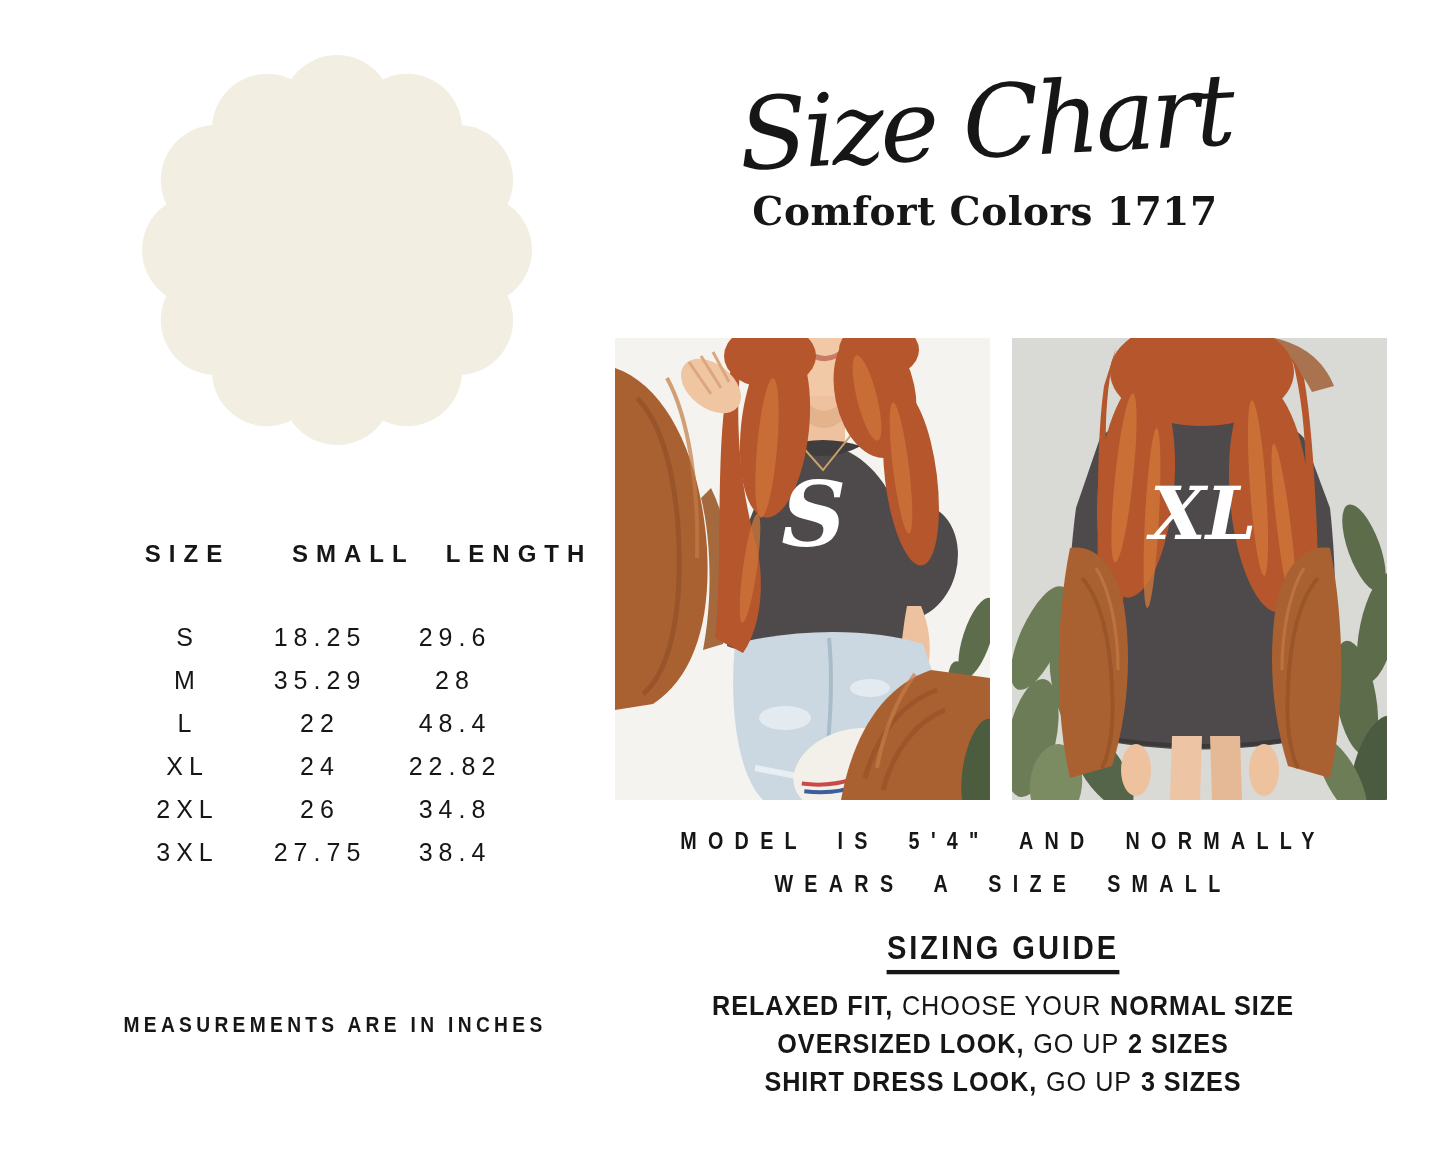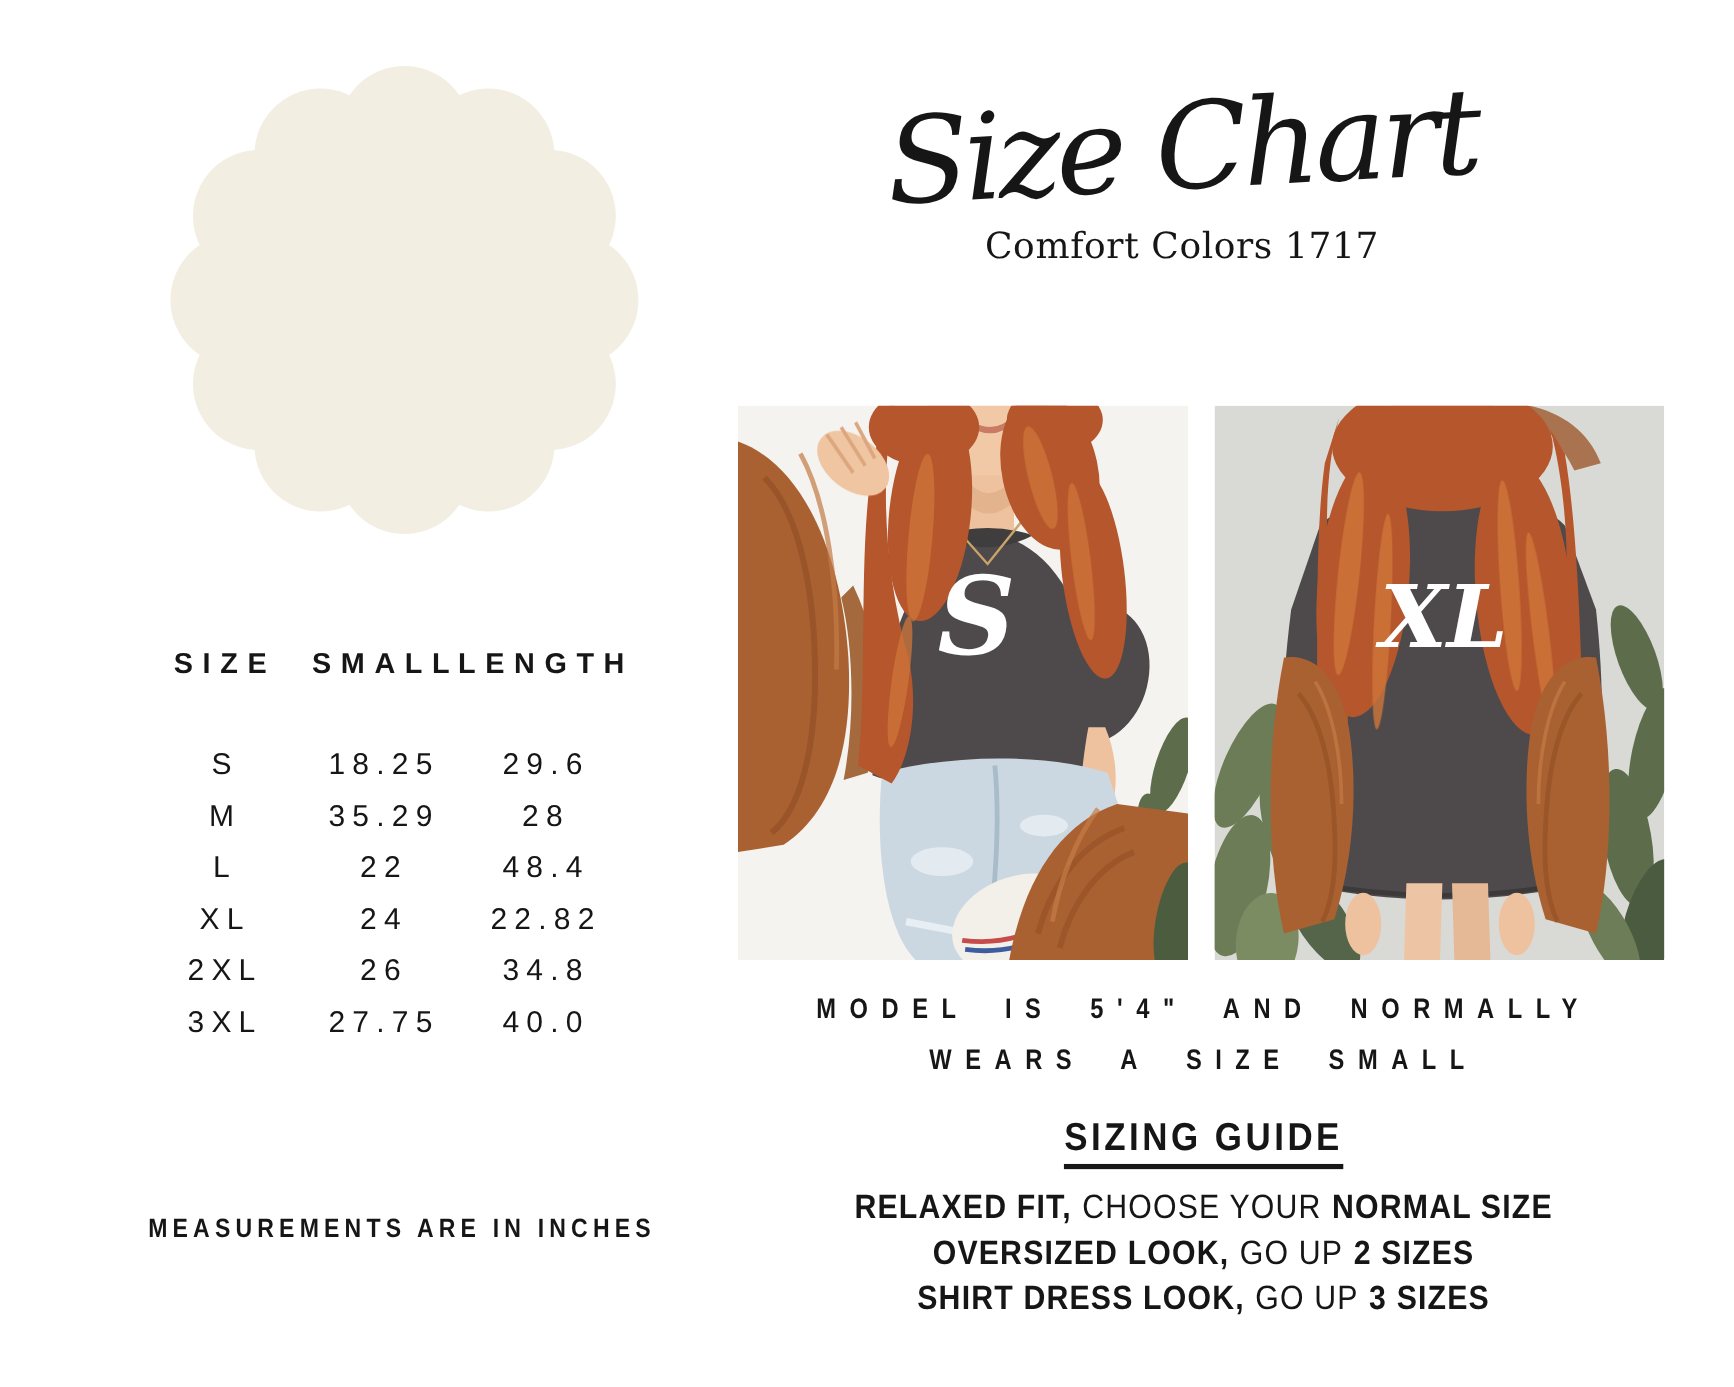--- a/index.html
+++ b/index.html
@@ -9,27 +9,27 @@
   }
   
   .flower{position:absolute;left:140px;top:55px;width:395px;height:390px;}
   
   .title-wrap{position:absolute;left:690px;top:58px;width:590px;text-align:center;}
   .title-script{
     font-family:"DejaVu Serif",serif;font-style:italic;font-weight:normal;
     font-size:100px;line-height:1.3;letter-spacing:-4px;transform:rotate(-3deg);
   }
   .title-sub{
-    font-family:"DejaVu Serif",serif;font-weight:normal;font-size:30px;
+    font-family:"DejaVu Serif",serif;font-weight:bold;font-size:39px;
     margin-top:0px;letter-spacing:0.5px;
   }
   
   .size-table{position:absolute;left:115px;top:540px;width:415px;}
   .st-head,.st-row{display:grid;grid-template-columns:145px 120px 150px;text-align:center;}
-  .st-head{font-weight:bold;font-size:24px;letter-spacing:8px;line-height:28px;}
+  .st-head{font-weight:bold;font-size:24px;letter-spacing:8px;line-height:28px;gap:32px;}
   .st-rows{margin-top:56px;display:grid;row-gap:17px;}
   .st-row{font-size:25px;letter-spacing:6px;line-height:26px;font-weight:normal;}
   .measure-note{
     position:absolute;left:95px;top:1012px;width:480px;text-align:center;
     font-weight:bold;font-size:20px;letter-spacing:4.5px;transform:scale(0.96,1.1);transform-origin:center top;
   }
   
   .photo{position:absolute;top:338px;width:375px;height:462px;overflow:hidden;margin:0;padding:0;}
   .photo-s{left:615px;}
   .photo-xl{left:1012px;}
@@ -114,21 +114,21 @@
         <span>22.82</span>
       </div>
       <div class="st-row">
         <span>2XL</span>
         <span>26</span>
         <span>34.8</span>
       </div>
       <div class="st-row">
         <span>3XL</span>
         <span>27.75</span>
-        <span>40.0</span>
+        <span>38.4</span>
       </div>
     </div>
   </div>
 
   <div class="measure-note">MEASUREMENTS ARE IN INCHES</div>
 
   <figure class="photo photo-s">
     <svg viewBox="0 0 375 462" preserveAspectRatio="none" aria-hidden="true">
       <rect width="375" height="462" fill="#f5f3ef"></rect>
       <path d="M330,390 L375,378 L375,462 L318,462 Z" fill="#e9e6df"></path>

